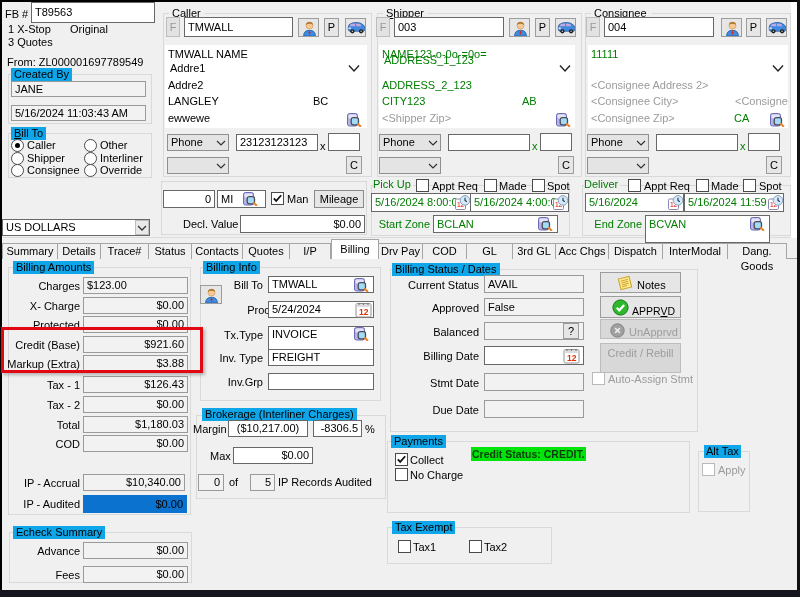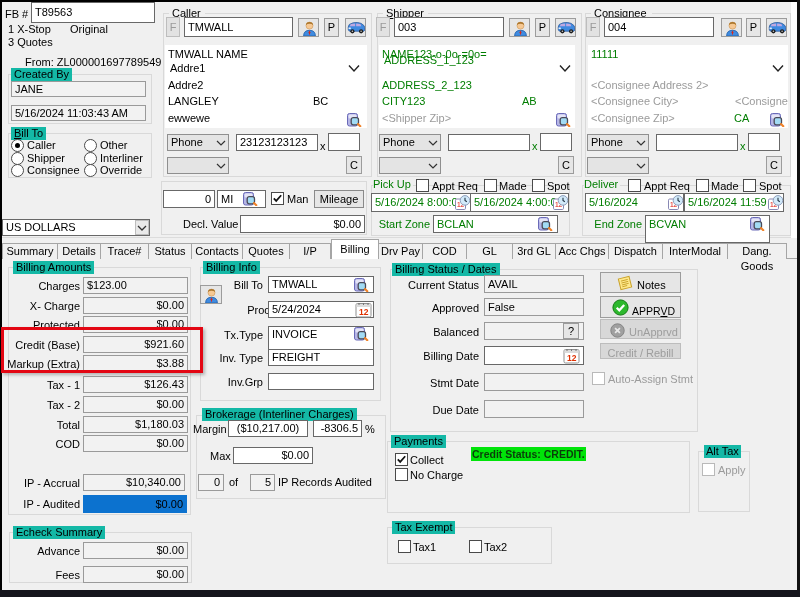--- a/index.html
+++ b/index.html
@@ -3,21 +3,21 @@
 <meta charset="utf-8">
 <style>
 html,body{margin:0;padding:0;}
 body{width:800px;height:597px;position:relative;background:#f0f0f0;font-family:"Liberation Sans",sans-serif;font-size:11px;color:#000;overflow:hidden;}
 .ab{position:absolute;box-sizing:border-box;}
 .lb{position:absolute;white-space:nowrap;line-height:12px;}
 .fld{position:absolute;box-sizing:border-box;background:#fff;border:1px solid #686868;font-size:11px;padding:1px 3px;white-space:nowrap;overflow:hidden;}
 .ro{background:#f2f2f2;border:1px solid #9a9a9a;}
 .rt{text-align:right;}
 .gb{position:absolute;box-sizing:border-box;border:1px solid #d9d9d9;}
-.gl{position:absolute;background:#14b8a6;padding:0 3px;white-space:nowrap;line-height:13px;}
+.gl{position:absolute;background:#0ea5e9;padding:0 3px;white-space:nowrap;line-height:13px;}
 .gn{color:#007d00;}
 .gy{color:#9b9b9b;}
 .btn{position:absolute;box-sizing:border-box;background:#e6e6e6;border:1px solid #9c9c9c;text-align:center;overflow:hidden;}
 .cb{position:absolute;box-sizing:border-box;width:13px;height:13px;background:#fff;border:1px solid #4a4a4a;}
 .cbg{border-color:#b9b9b9;}
 .rb{position:absolute;box-sizing:border-box;width:13px;height:13px;background:#fff;border:1px solid #4a4a4a;border-radius:50%;}
 .dot{position:absolute;left:3px;top:3px;width:5px;height:5px;background:#000;border-radius:50%;}
 .dd{position:absolute;box-sizing:border-box;background:#e4e4e4;border:1px solid #8f8f8f;padding:1px 3px;}
 .tab{position:absolute;top:243px;height:16px;box-sizing:border-box;background:#f0f0f0;border:1px solid #a5a5a5;border-bottom:none;text-align:center;font-size:11px;line-height:15px;}
 svg{position:absolute;}
@@ -30,21 +30,21 @@
 <div class="ab" style="left:791px;top:2px;width:7px;height:236px;background:#fff;"></div>
 <div class="ab" style="left:797px;top:0;width:3px;height:597px;background:#111;"></div>
 <div class="ab" style="left:0;top:590px;width:800px;height:7px;background:#15151d;"></div>
 <div class="ab" style="left:2px;top:237px;width:789px;height:1px;background:#dcdcdc;"></div>
 
 <div class="lb" style="left:5px;top:8px;">FB #</div>
 <div class="fld" style="left:31px;top:2px;width:124px;height:21px;line-height:17px;">T89563</div>
 <div class="lb" style="left:8px;top:23px;">1 X-Stop</div>
 <div class="lb" style="left:70px;top:23px;">Original</div>
 <div class="lb" style="left:8px;top:36px;">3 Quotes</div>
-<div class="lb" style="left:7px;top:56px;margin-left:18px;">From: ZL000001697789549</div>
+<div class="lb" style="left:7px;top:56px;">From: ZL000001697789549</div>
 
 <div class="gb" style="left:8px;top:74px;width:144px;height:50px;"></div>
 <div class="gl" style="left:11px;top:68px;">Created By</div>
 <div class="fld ro" style="left:11px;top:81px;width:135px;height:16px;line-height:12px;">JANE</div>
 <div class="fld ro" style="left:11px;top:105px;width:135px;height:16px;line-height:12px;">5/16/2024 11:03:43 AM</div>
 
 <div class="gb" style="left:8px;top:133px;width:144px;height:45px;"></div>
 <div class="gl" style="left:11px;top:127px;"><u>B</u>ill To</div>
 <div class="rb" style="left:11px;top:139px;">
     <div class="dot"></div>
@@ -459,21 +459,21 @@
     </svg>
     <span style="position:absolute;left:31px;top:4px;font-size:10.5px;">APPR<u>V</u>D</span>
   </div>
 <div class="btn" style="left:600px;top:319px;width:81px;height:20px;line-height:18px;background:#d8d8d8;border-color:#bdbdbd;color:#9d9d9d;">
     <svg width="15" height="15" viewBox="0 0 15 15" style="left:9px;top:3px;">
       <circle cx="7.5" cy="7.5" r="6.7" fill="#a0a0a0" stroke="#858585"></circle>
       <path d="M5.1 5.1 L9.9 9.9 M9.9 5.1 L5.1 9.9" stroke="#e8e8e8" stroke-width="1.7"></path>
     </svg>
     <span style="position:absolute;left:28px;top:3px;">UnApprvd</span>
   </div>
-<div class="btn" style="left:600px;top:343px;width:81px;height:16px;line-height:18px;background:#d8d8d8;border-color:#bdbdbd;color:#9d9d9d;">Credit / Rebill</div>
+<div class="btn" style="left:600px;top:343px;width:81px;height:30px;line-height:18px;background:#d8d8d8;border-color:#bdbdbd;color:#9d9d9d;">Credit / Rebill</div>
 <div class="cb cbg" style="left:592px;top:372px;"></div>
 <div class="lb gy" style="left:608px;top:373px;">Auto-Assign Stmt</div>
 
 <div class="gb" style="left:387px;top:441px;width:303px;height:72px;"></div>
 <div class="gl" style="left:391px;top:435px;">Payments</div>
 <div class="cb" style="left:395px;top:453px;">
     <svg width="11" height="11" viewBox="0 0 11 11" style="left:0px;top:0px;">
       <path d="M1.8 5.3 L4.2 7.9 L9.2 2.2" stroke="#111" stroke-width="1.7" fill="none"></path>
     </svg>
   </div>

